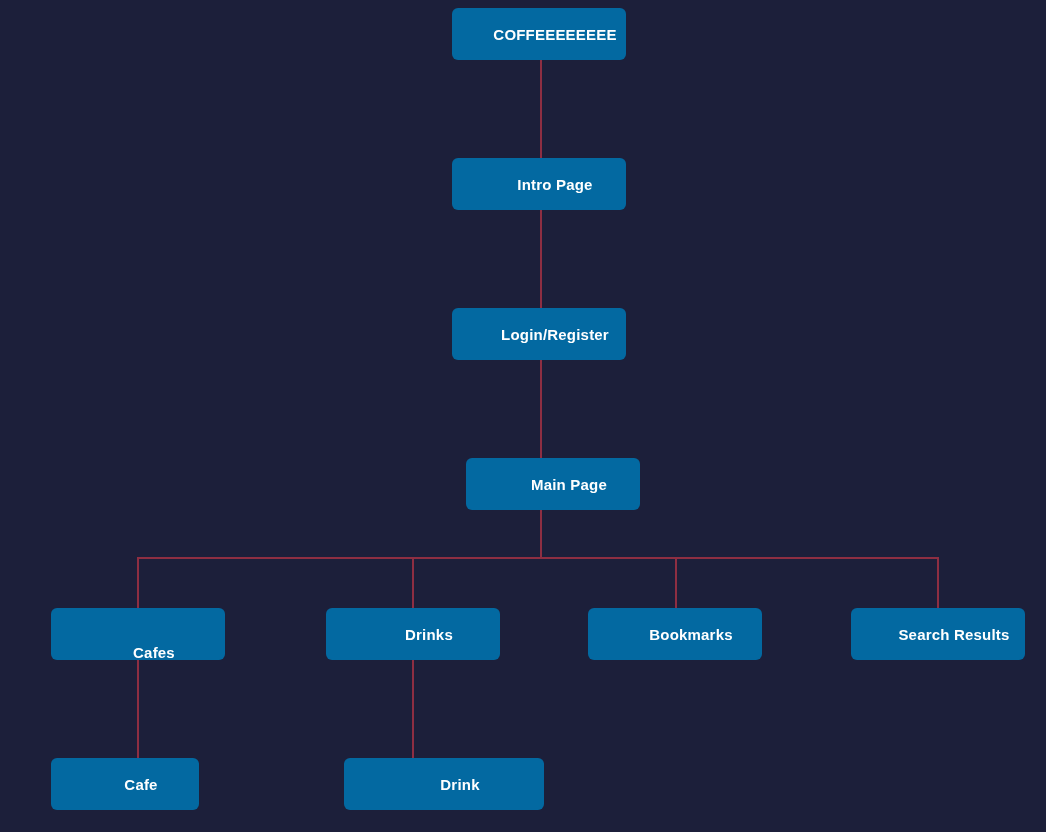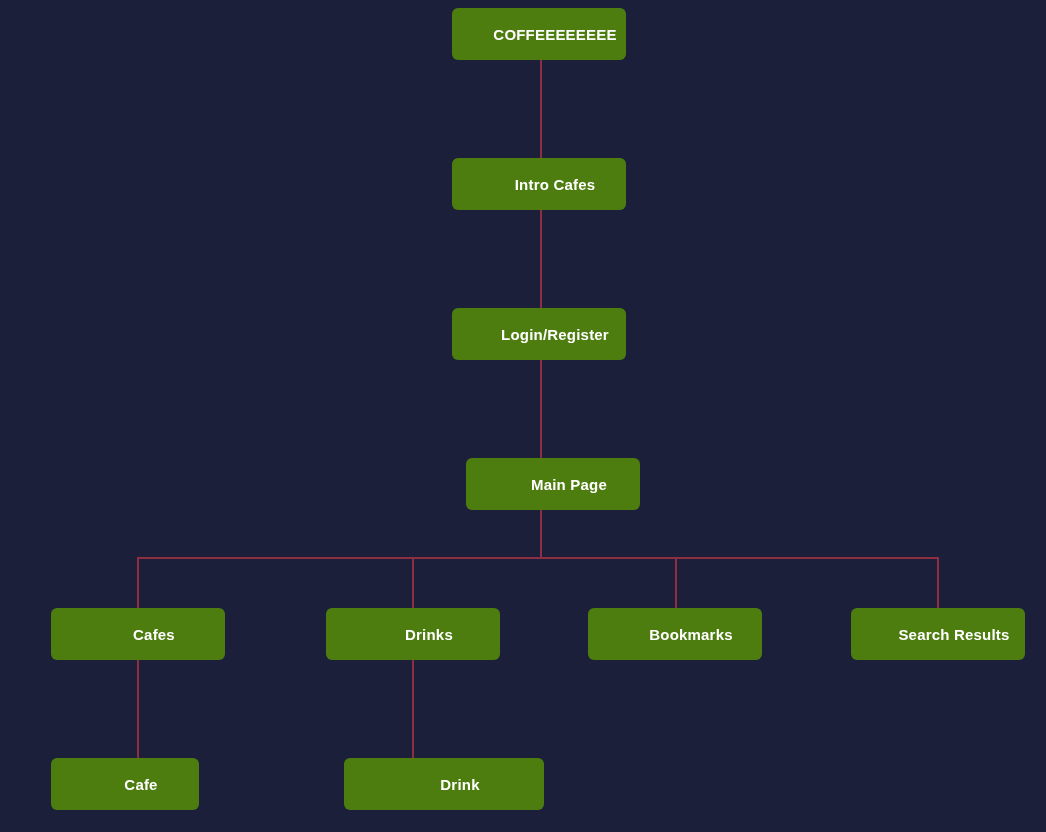--- a/index.html
+++ b/index.html
@@ -21,21 +21,21 @@
     background: #1c1f3a;
   }
   .edge {
     position: absolute;
     background: #8e2e42;
   }
   .edge-v { width: 2px; }
   .edge-h { height: 2px; }
   .node {
     position: absolute;
-    background: #4d7c0f;
+    background: #0369a1;
     border-radius: 6px;
     color: #ffffff;
     font-weight: bold;
     font-size: 15px;
     letter-spacing: 0.2px;
     display: flex;
     align-items: center;
     justify-content: center;
     text-align: center;
     box-sizing: border-box;
@@ -70,32 +70,32 @@
   <div class="edge edge-v" style="left:937px; top:557px; height:52px;"></div>
 
   <div class="edge edge-v" style="left:137px; top:660px; height:98px;"></div>
   <div class="edge edge-v" style="left:412px; top:660px; height:98px;"></div>
 
   <div class="node" style="left:452px; top:8px; width:174px;">
     <span class="node-label">COFFEEEEEEEE</span>
   </div>
 
   <div class="node" style="left:452px; top:158px; width:174px;">
-    <span class="node-label">Intro Cafes</span>
+    <span class="node-label">Intro Page</span>
   </div>
 
   <div class="node" style="left:452px; top:308px; width:174px;">
     <span class="node-label">Login/Register</span>
   </div>
 
   <div class="node" style="left:466px; top:458px; width:174px;">
     <span class="node-label">Main Page</span>
   </div>
 
-  <div class="node" style="left:51px; top:608px; width:174px;">
+  <div class="node" style="left:51px; top:608px; width:174px;align-items:flex-end;">
     <span class="node-label">Cafes</span>
   </div>
 
   <div class="node" style="left:326px; top:608px; width:174px;text-align:right;">
     <span class="node-label">Drinks</span>
   </div>
 
   <div class="node" style="left:588px; top:608px; width:174px;align-items:center;">
     <span class="node-label">Bookmarks</span>
   </div>

